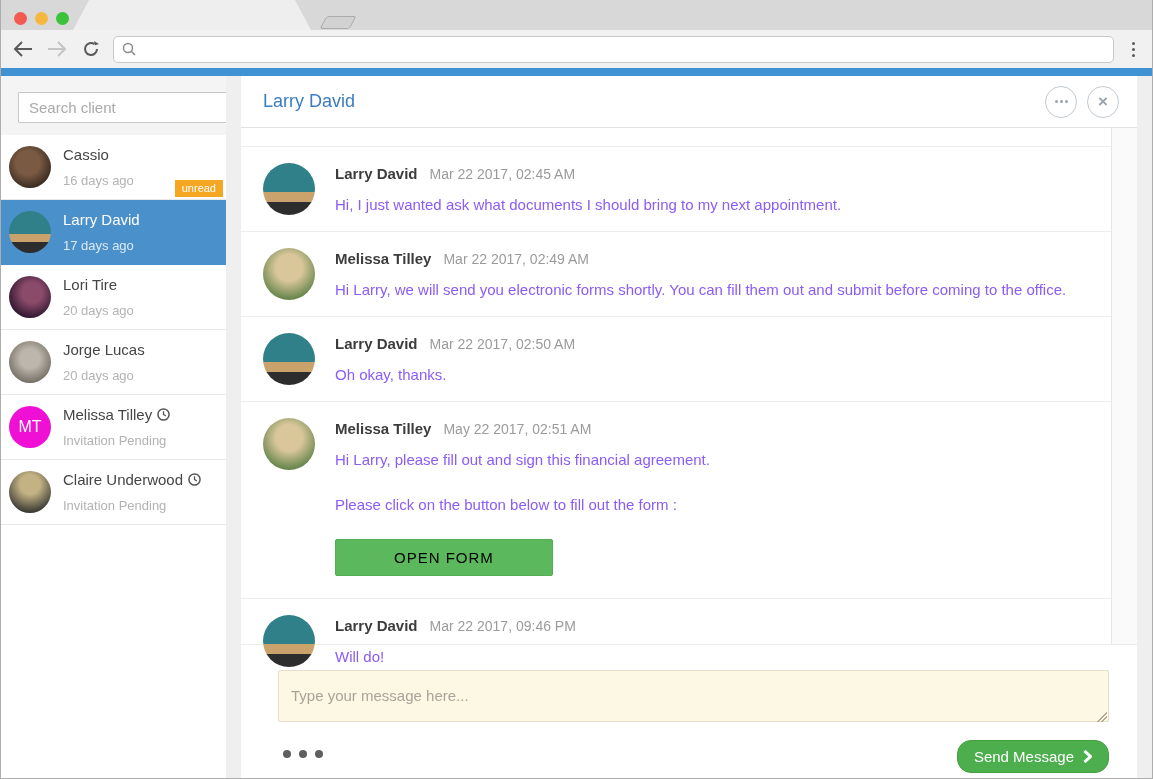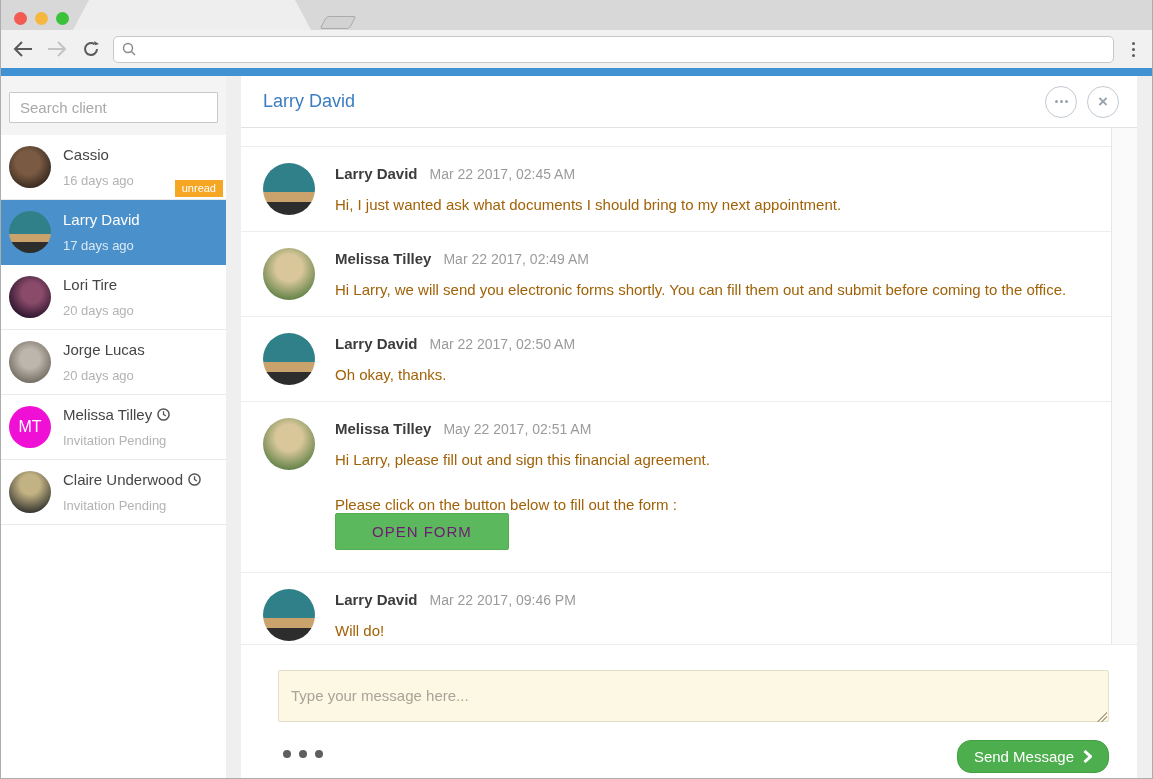--- a/index.html
+++ b/index.html
@@ -29,21 +29,21 @@
   
   .app { flex:1; display:flex; background:#efefef; min-height:0; }
   .sidebar { width:225px; background:#fff; flex:none; display:flex; flex-direction:column; }
   .gap { width:15px; flex:none; background:#efefef; }
   .main { width:896px; flex:none; background:#fff; display:flex; flex-direction:column; }
   .rgap { flex:1; background:#efefef; }
 
   
   .search-wrap { background:#f4f4f4; padding:16px 8px 12px 8px; }
   .search-wrap input { width:100%; height:31px; border:1px solid #c8c8c8; border-radius:1px;
-    padding:0 10px; font-size:15px; color:#3b82f6; background:#fff; }
+    padding:0 10px; font-size:15px; color:#3b82f6; background:#fff;margin-left:9px; }
   .search-wrap input::placeholder { color:#a9a9a9; }
   .client { display:flex; align-items:center; gap:12px; padding:10px 8px; height:65px;
     border-bottom:1px solid #e9e9e9; position:relative; cursor:pointer; }
   .client.selected { background:var(--selected_blue,#4a90ca); border-bottom-color:var(--selected_blue,#4a90ca); }
   .avatar { width:42px; height:42px; border-radius:50%; flex:none; display:flex;
     align-items:center; justify-content:center; color:#fff; font-size:15px; }
   .av-cassio { background:radial-gradient(circle at 45% 40%, #7a5a42 0 35%, #30241c 80%); }
   .av-larry  { background:linear-gradient(180deg, #2f8089 0 55%, #caa36c 55% 75%, #2d2d2d 75%); }
   .av-lori   { background:radial-gradient(circle at 55% 40%, #8a4a6a 0 30%, #241028 80%); }
   .av-jorge  { background:radial-gradient(circle at 50% 42%, #bdb6ad 0 30%, #6e675e 80%); }
@@ -73,25 +73,25 @@
     border-bottom:1px solid #ececec; }
   .scroll-track { position:absolute; top:0; right:0; bottom:0; width:26px; background:#fafafa;
     border-left:1px solid #e7e7e7; }
   .msg-list { padding-top:18px; }
   .msg { display:flex; gap:20px; padding:16px 25px 16px 22px; border-top:1px solid #ededed; }
   .msg-av { width:52px; height:52px; }
   .msg-body { flex:1; padding-top:2px; }
   .msg-head { display:flex; align-items:baseline; gap:12px; }
   .msg-author { font-size:15px; font-weight:bold; color:#3c3c3c; }
   .msg-time { font-size:14px; color:#9b9b9b; }
-  .msg-text { font-size:15px; color:#a16207; margin-top:14px; }
+  .msg-text { font-size:15px; color:#8b5cf6; margin-top:14px; }
   .msg-text + .msg-text { margin-top:28px; }
-  .open-form-btn { margin-bottom:6px; background:var(--success_green,#5cb85c);
-    border:1px solid #54ad54; color:#701a75; font-size:15px; letter-spacing:1px;
-    padding:9px 36px; border-radius:2px; cursor:pointer; }
+  .open-form-btn { margin-top:26px; margin-bottom:6px; background:var(--success_green,#5cb85c);
+    border:1px solid #54ad54; color:#000000; font-size:15px; letter-spacing:1px;
+    padding:9px 58px; border-radius:2px; cursor:pointer; }
 
   
   .composer { flex:1; padding:25px 28px 0 37px; }
   .composer textarea { width:100%; height:52px; background:var(--composer_bg,#fcf8e3);
     border:1px solid #e4dfc6; border-radius:2px; resize:none; padding:16px 12px;
     font-family:inherit; font-size:15px; color:#555; position:relative; }
   .composer textarea::placeholder { color:#a9a49a; }
   .ta-wrap { position:relative; }
   .resize-handle { position:absolute; right:2px; bottom:4px; width:10px; height:10px;
     background:linear-gradient(135deg, transparent 0 50%, #b0a98f 50% 56%, transparent 56% 70%, #b0a98f 70% 76%, transparent 76%); }

